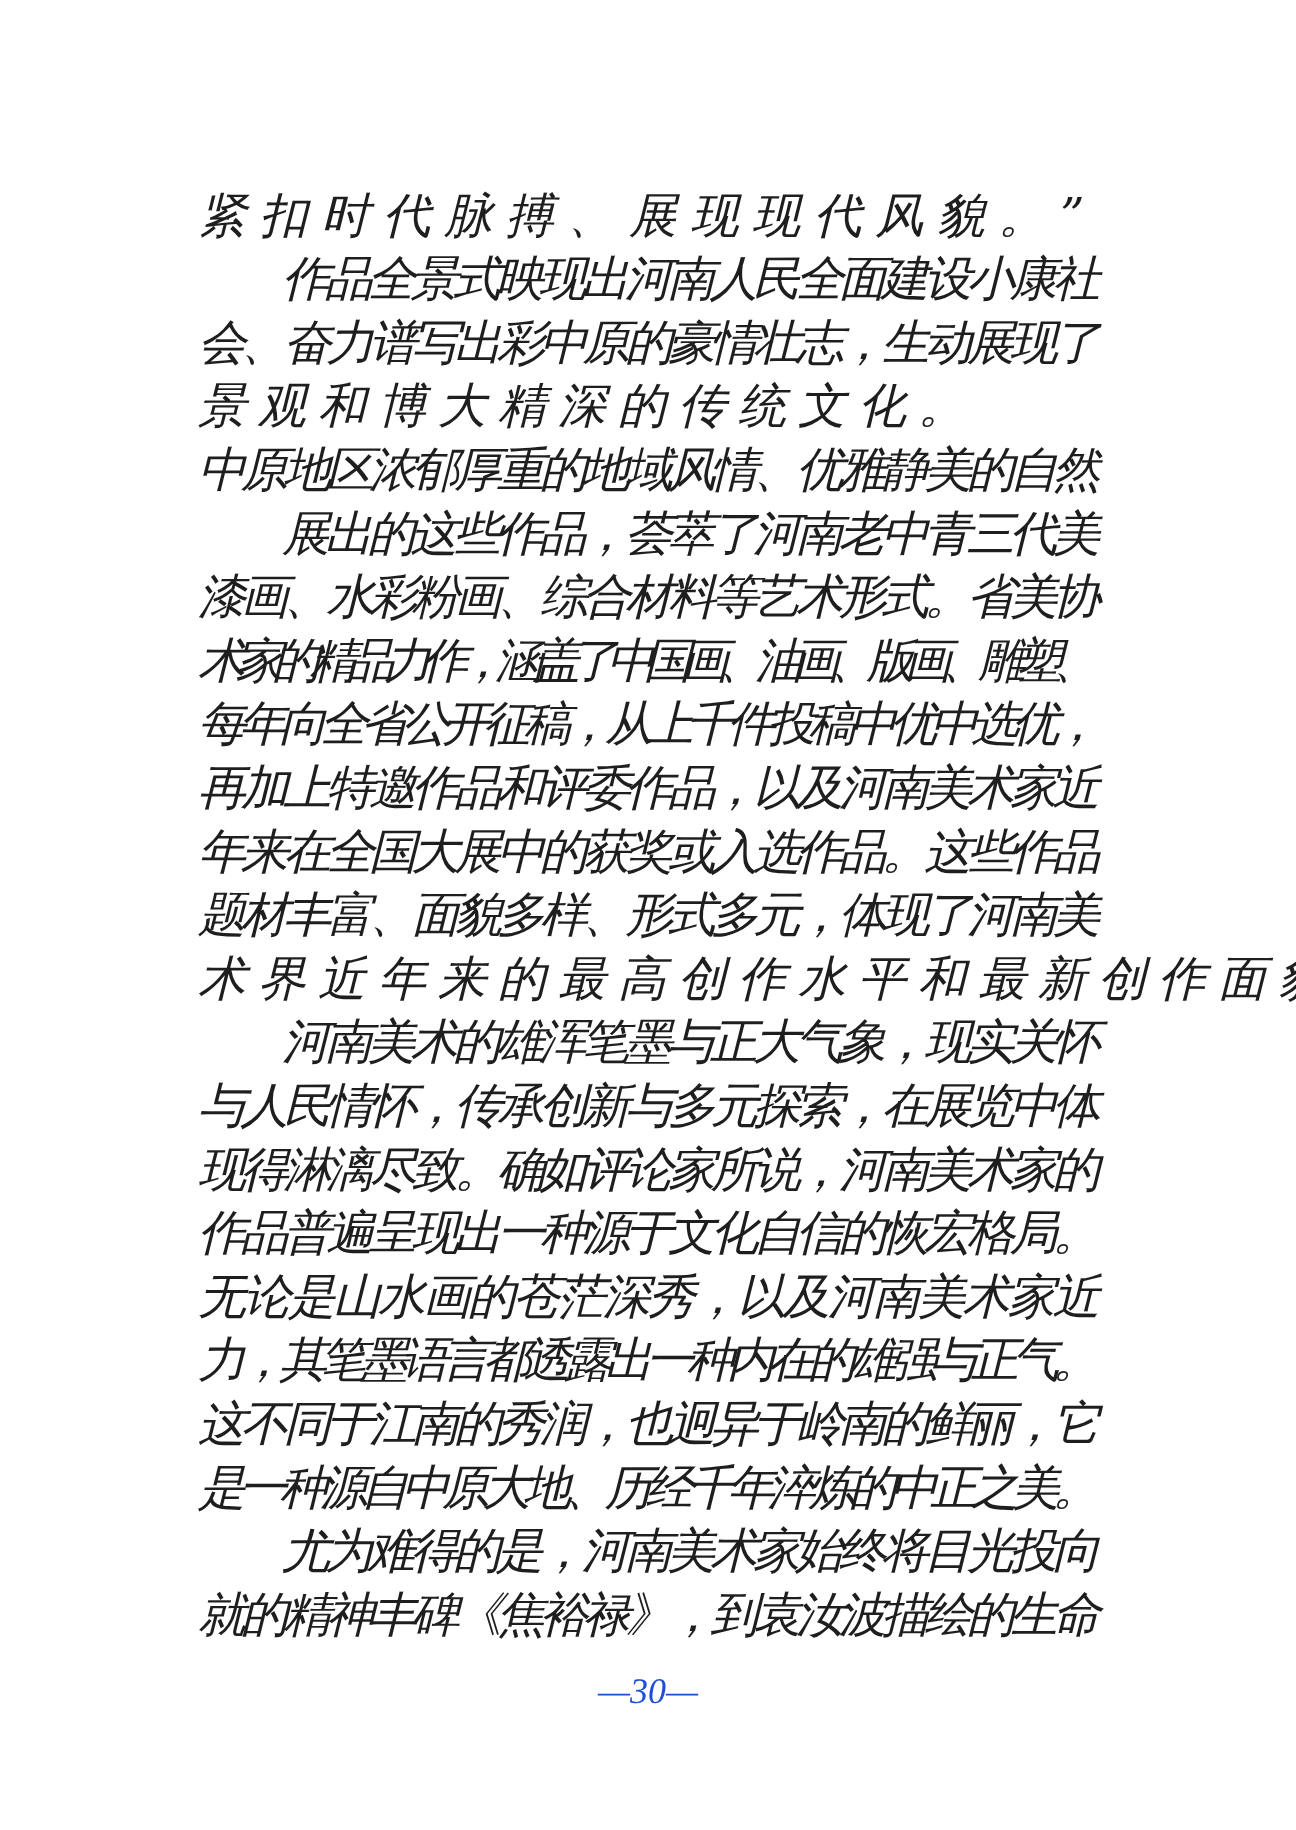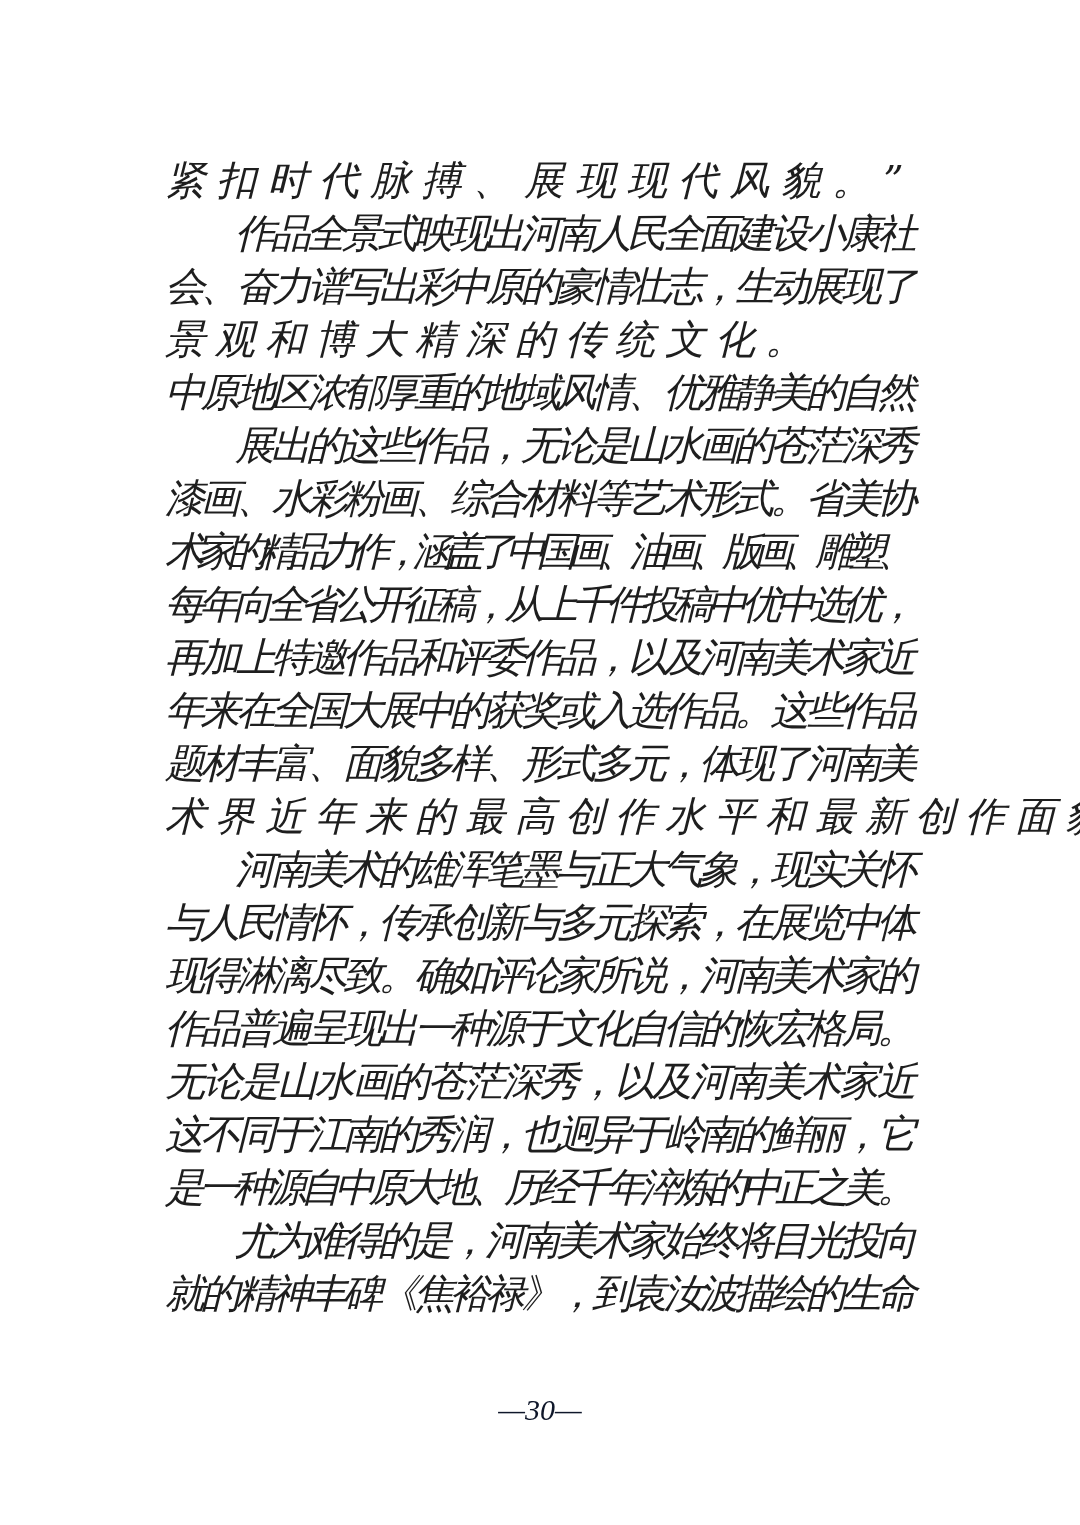--- a/index.html
+++ b/index.html
@@ -47,50 +47,51 @@
     }
     .page-number {
       position: absolute;
       left: 0;
       width: 1080px;
       top: 1392px;
       text-align: center;
       font-size: 30px;
       line-height: 36px;
       font-family: "Liberation Serif", "DejaVu Serif", serif;
-      color: #0f172a;
+      color: #1d4ed8;
     }
   </style>
 </head>
 <body>
 
 <div class="page">
   <div class="body-text">
 
     <div class="line last"><span style="letter-spacing: 11.3031px;">紧扣时代脉搏、展现现代风貌。”</span></div>
 
     <div class="line indent" style="letter-spacing: 0px;"><span style="white-space: nowrap; letter-spacing: -4.33333px; margin-right: 4.33333px;">作品全景式映现出河南人民全面建设小康社</span></div>
     <div class="line" style="letter-spacing: 0px;"><span style="white-space: nowrap; letter-spacing: -4.4px; margin-right: 4.4px;">会、奋力谱写出彩中原的豪情壮志，生动展现了</span></div>
     <div class="line last"><span style="letter-spacing: 10px;">景观和博大精深的传统文化。</span></div>
     <div class="line" style="letter-spacing: 0px;"><span style="white-space: nowrap; letter-spacing: -4.4px; margin-right: 4.4px;">中原地区浓郁厚重的地域风情、优雅静美的自然</span></div>
 
-    <div class="line indent" style="letter-spacing: 0px;"><span style="white-space: nowrap; letter-spacing: -4.33333px; margin-right: 4.33333px;">展出的这些作品，无论是山水画的苍茫深秀</span></div>
+    <div class="line indent" style="letter-spacing: 0px;"><span style="white-space: nowrap; letter-spacing: -4.33333px; margin-right: 4.33333px;">展出的这些作品，荟萃了河南老中青三代美</span></div>
     <div class="line" style="letter-spacing: 0px;"><span style="white-space: nowrap; letter-spacing: -4.4px; margin-right: 4.4px;">漆画、水彩粉画、综合材料等艺术形式。省美协</span></div>
     <div class="line" style="letter-spacing: 0px;"><span style="white-space: nowrap; letter-spacing: -9.04348px; margin-right: 9.04348px;">术家的精品力作，涵盖了中国画、油画、版画、雕塑、</span></div>
     <div class="line" style="letter-spacing: 0px;"><span style="white-space: nowrap; letter-spacing: -6.09524px; margin-right: 6.09524px;">每年向全省公开征稿，从上千件投稿中优中选优，</span></div>
     <div class="line" style="letter-spacing: 0px;"><span style="white-space: nowrap; letter-spacing: -4.4px; margin-right: 4.4px;">再加上特邀作品和评委作品，以及河南美术家近</span></div>
     <div class="line" style="letter-spacing: 0px;"><span style="white-space: nowrap; letter-spacing: -4.4px; margin-right: 4.4px;">年来在全国大展中的获奖或入选作品。这些作品</span></div>
     <div class="line" style="letter-spacing: 0px;"><span style="white-space: nowrap; letter-spacing: -4.4px; margin-right: 4.4px;">题材丰富、面貌多样、形式多元，体现了河南美</span></div>
     <div class="line last"><span style="letter-spacing: 10px;">术界近年来的最高创作水平和最新创作面貌。</span></div>
 
     <div class="line indent" style="letter-spacing: 0px;"><span style="white-space: nowrap; letter-spacing: -4.33333px; margin-right: 4.33333px;">河南美术的雄浑笔墨与正大气象，现实关怀</span></div>
     <div class="line" style="letter-spacing: 0px;"><span style="white-space: nowrap; letter-spacing: -4.4px; margin-right: 4.4px;">与人民情怀，传承创新与多元探索，在展览中体</span></div>
     <div class="line" style="letter-spacing: 0px;"><span style="white-space: nowrap; letter-spacing: -4.4px; margin-right: 4.4px;">现得淋漓尽致。确如评论家所说，河南美术家的</span></div>
     <div class="line" style="letter-spacing: 0px;"><span style="white-space: nowrap; letter-spacing: -4.4px; margin-right: 4.4px;">作品普遍呈现出一种源于文化自信的恢宏格局。</span></div>
     <div class="line" style="letter-spacing: 0px;"><span style="white-space: nowrap; letter-spacing: -4.4px; margin-right: 4.4px;">无论是山水画的苍茫深秀，以及河南美术家近</span></div>
+    <div class="line" style="letter-spacing: 0px;"><span style="white-space: nowrap; letter-spacing: -6.09524px; margin-right: 6.09524px;">力，其笔墨语言都透露出一种内在的雄强与正气。</span></div>
     <div class="line" style="letter-spacing: 0px;"><span style="white-space: nowrap; letter-spacing: -4.4px; margin-right: 4.4px;">这不同于江南的秀润，也迥异于岭南的鲜丽，它</span></div>
     <div class="line" style="letter-spacing: 0px;"><span style="white-space: nowrap; letter-spacing: -6.09524px; margin-right: 6.09524px;">是一种源自中原大地、历经千年淬炼的中正之美。</span></div>
 
     <div class="line indent" style="letter-spacing: 0px;"><span style="white-space: nowrap; letter-spacing: -4.33333px; margin-right: 4.33333px;">尤为难得的是，河南美术家始终将目光投向</span></div>
     <div class="line" style="letter-spacing: 0px;"><span style="white-space: nowrap; letter-spacing: -4.4px; margin-right: 4.4px;">就的精神丰碑《焦裕禄》，到袁汝波描绘的生命</span></div>
 
   </div>
 
   <div class="page-number">—30—</div>
 </div>

